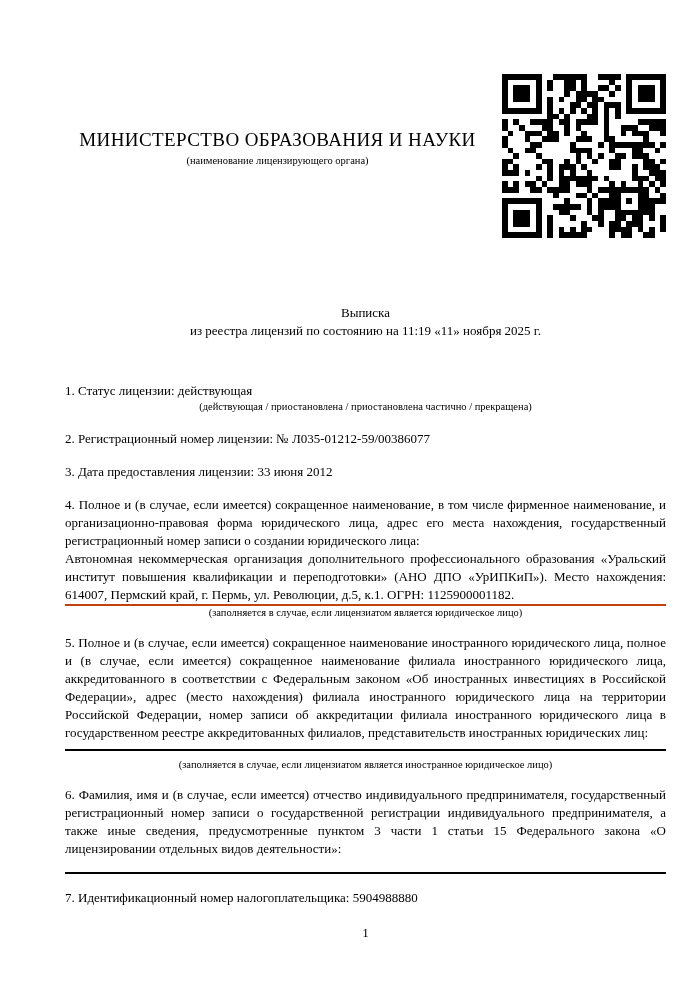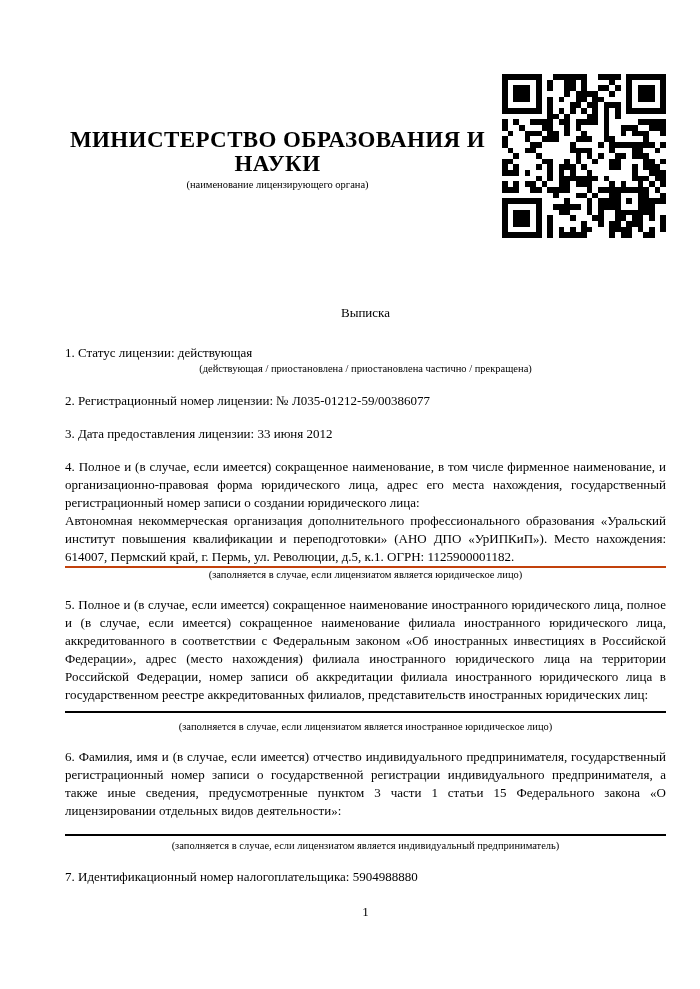--- a/index.html
+++ b/index.html
@@ -28,22 +28,22 @@
     height: 240px;
   }
   .ministry {
     position: absolute;
     left: 0;
     top: 128px;
     width: 425px;
     text-align: center;
   }
   .ministry-name {
-    font-weight: bold;
-    font-size: 23px;
+    font-weight: normal;
+    font-size: 19px;
     line-height: 24px;
     letter-spacing: 0.4px;
   }
   .ministry-caption {
     font-size: 10.5px;
     line-height: 14px;
     margin-top: 2px;
   }
   .qr {
     position: absolute;
@@ -76,21 +76,21 @@
     line-height: 14px;
     text-align: center;
   }
   .underlined {
     border-bottom: 2px solid #c2410c;
   }
   .fill-line {
     border-bottom: 2px solid #000000;
   }
 
-  .item1 { margin-top: 22px; }
+  .item1 { margin-top: 42px; }
   .item2 { margin-top: 16px; }
   .item3 { margin-top: 15px; }
   .item4-text { margin-top: 15px; }
   .item5-text { margin-top: 14px; }
   .item5-fill { height: 7px; }
   .item5-caption { margin-top: 7px; }
   .item6-text { margin-top: 14px; }
   .item6-fill { height: 14px; }
   .item6-caption { margin-top: 3px; }
   .item7 { margin-top: 15px; }
@@ -535,39 +535,39 @@
             <rect x="21" y="28" width="1" height="1" fill="#000000"></rect>
             <rect x="22" y="28" width="1" height="1" fill="#000000"></rect>
             <rect x="25" y="28" width="1" height="1" fill="#000000"></rect>
             <rect x="26" y="28" width="1" height="1" fill="#000000"></rect>
           </svg>
       </div>
     </div>
 
     <div class="doc-title">
       <div>Выписка</div>
+      <div>из реестра лицензий по состоянию на 11:19 «11» ноября 2025 г.</div>
     </div>
 
     <div class="item-label item1">1. Статус лицензии: действующая</div>
     <div class="caption">(действующая / приостановлена / приостановлена частично / прекращена)</div>
 
     <div class="item-label item2">2. Регистрационный номер лицензии: № Л035-01212-59/00386077</div>
 
     <div class="item-label item3">3. Дата предоставления лицензии: 33 июня 2012</div>
 
     <p class="para item4-text">4. Полное и (в случае, если имеется) сокращенное наименование, в том числе фирменное наименование, и организационно-правовая форма юридического лица, адрес его места нахождения, государственный регистрационный номер записи о создании юридического лица:</p>
     <p class="para underlined">Автономная некоммерческая организация дополнительного профессионального образования «Уральский институт повышения квалификации и переподготовки» (АНО ДПО «УрИПКиП»). Место нахождения: 614007, Пермский край, г. Пермь, ул. Революции, д.5, к.1. ОГРН: 1125900001182.</p>
     <div class="caption">(заполняется в случае, если лицензиатом является юридическое лицо)</div>
 
     <p class="para item5-text">5. Полное и (в случае, если имеется) сокращенное наименование иностранного юридического лица, полное и (в случае, если имеется) сокращенное наименование филиала иностранного юридического лица, аккредитованного в соответствии с Федеральным законом «Об иностранных инвестициях в Российской Федерации», адрес (место нахождения) филиала иностранного юридического лица на территории Российской Федерации, номер записи об аккредитации филиала иностранного юридического лица в государственном реестре аккредитованных филиалов, представительств иностранных юридических лиц:</p>
     <div class="fill-line item5-fill"></div>
     <div class="caption item5-caption">(заполняется в случае, если лицензиатом является иностранное юридическое лицо)</div>
 
     <p class="para item6-text">6. Фамилия, имя и (в случае, если имеется) отчество индивидуального предпринимателя, государственный регистрационный номер записи о государственной регистрации индивидуального предпринимателя, а также иные сведения, предусмотренные пунктом 3 части 1 статьи 15 Федерального закона «О лицензировании отдельных видов деятельности»:</p>
     <div class="fill-line item6-fill"></div>
-    <div class="caption item6-caption">(заполняется в случае, если лицензиатом является индивидуальный предприниматель)</div>
 
     <div class="item-label item7">7. Идентификационный номер налогоплательщика: 5904988880</div>
 
     <div class="footer">1</div>
 
   </div>
 </div>
 
 </body></html>

